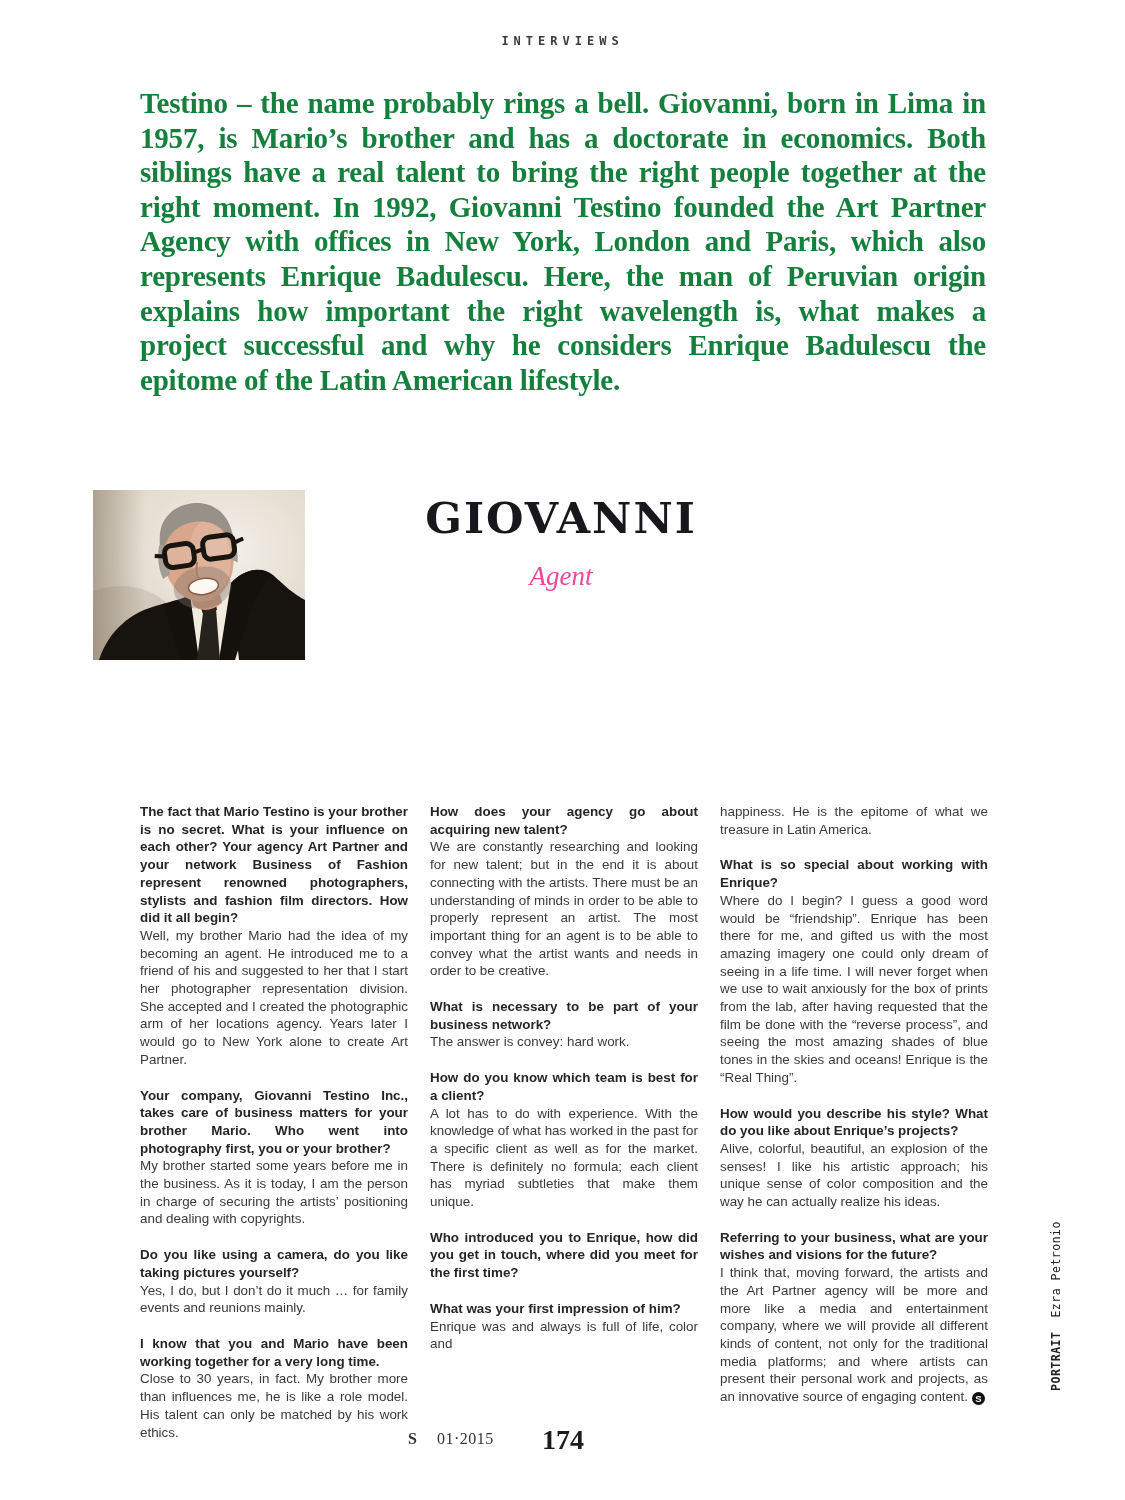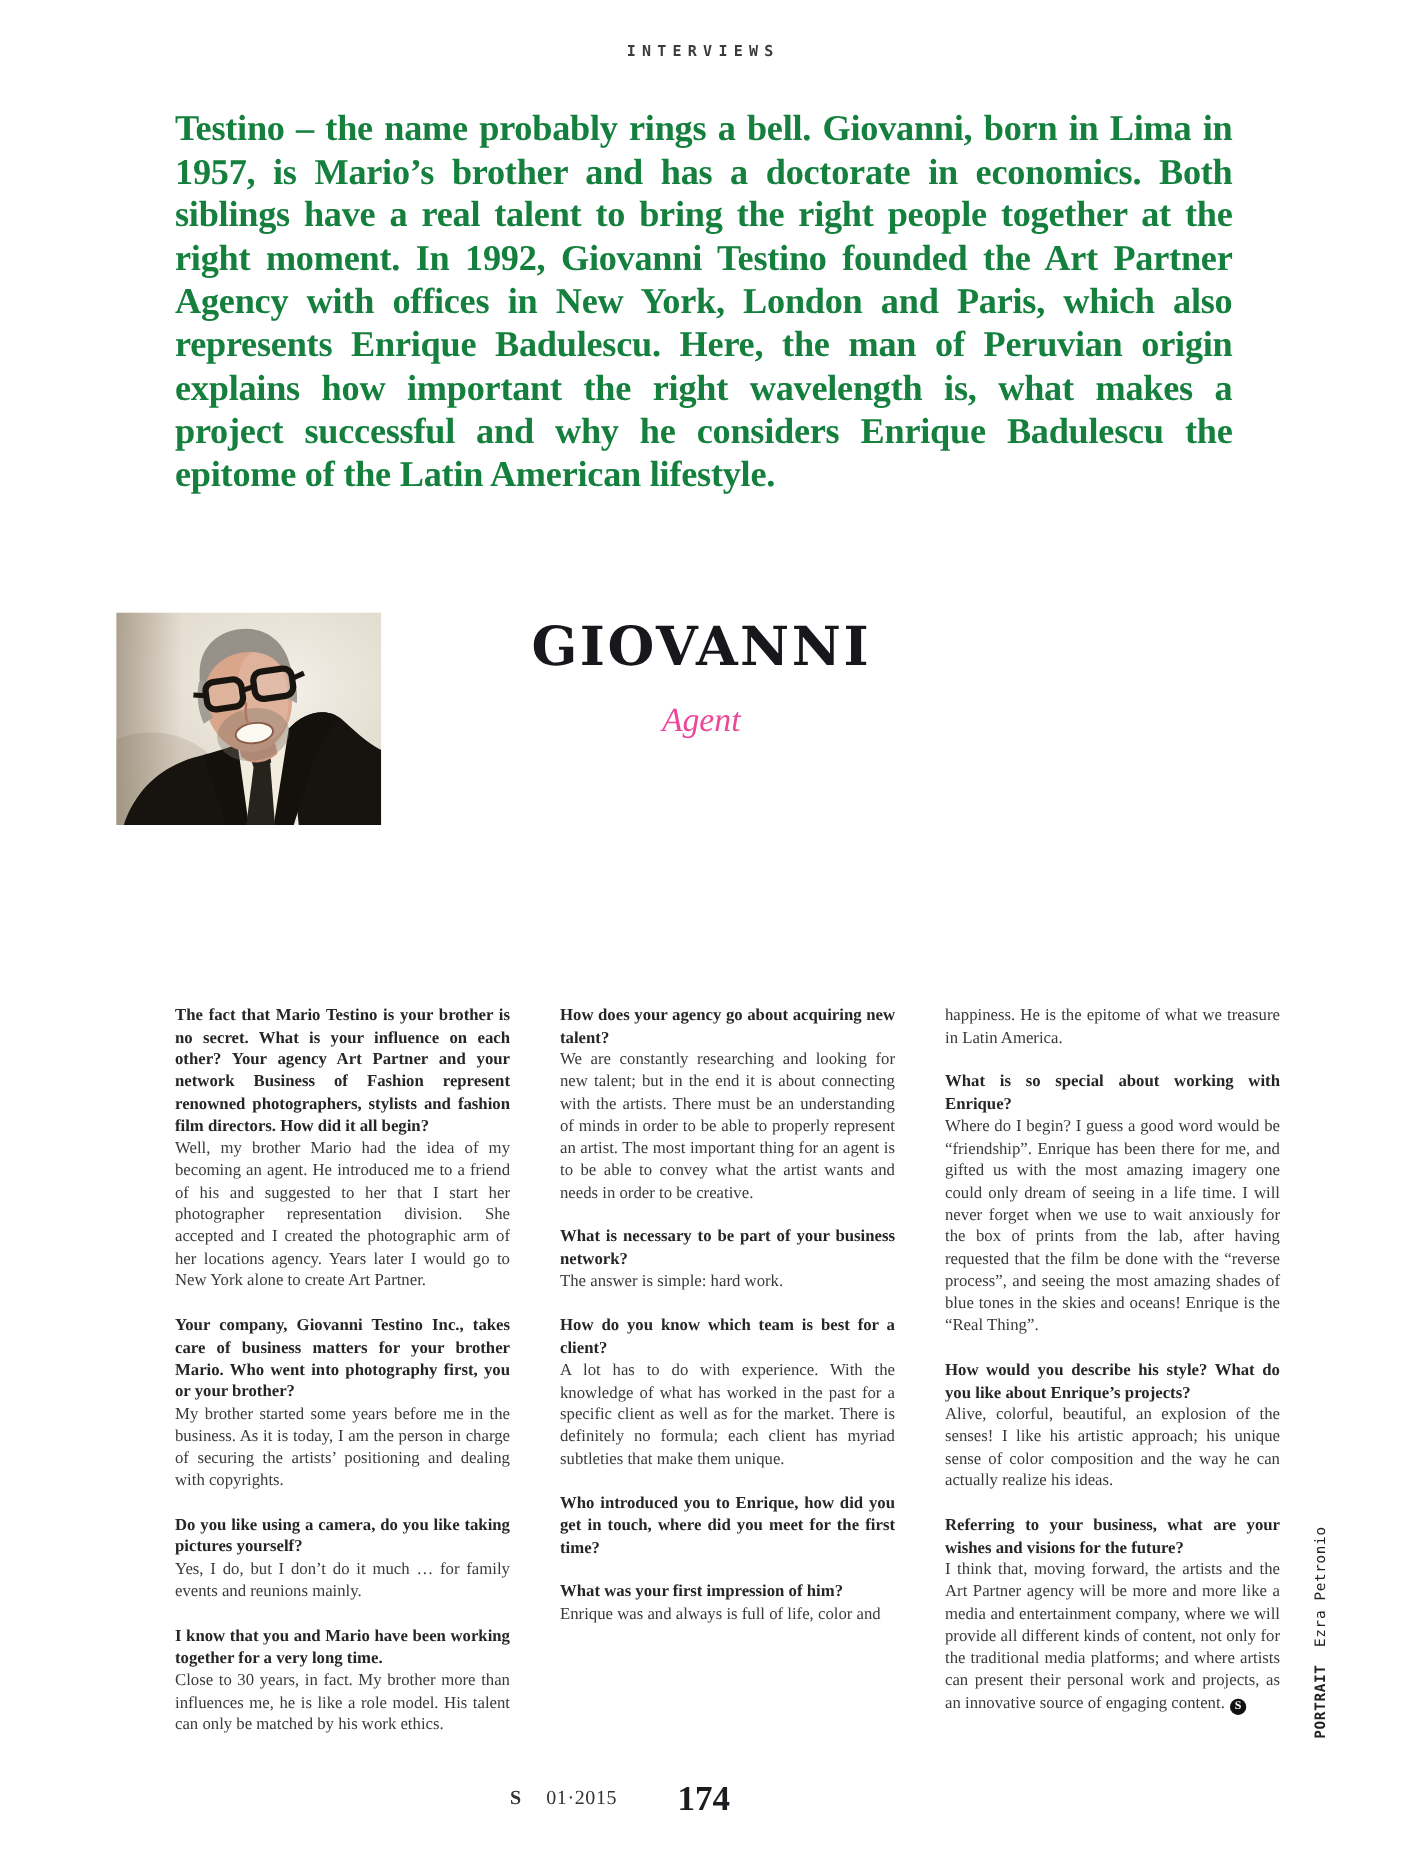--- a/index.html
+++ b/index.html
@@ -27,21 +27,21 @@
   .title-block { position:absolute; left:406px; top:492px; width:310px; text-align:center; }
   .title-line {
     font-family:"DejaVu Serif", serif; font-weight:700; font-size:43px; line-height:52px;
     letter-spacing:2px; color:#17171c; white-space:nowrap;
   }
   .role {
     margin-top:17px; font-family:"Liberation Serif", serif; font-style:italic;
     font-size:27px; color:#ec4899;
   }
   
-  .columns { position:absolute; left:140px; top:803px; width:848px; display:flex; gap:40px;font-family:Liberation Serif, serif; }
+  .columns { position:absolute; left:140px; top:803px; width:848px; display:flex; gap:22px; }
   .col { flex:0 0 268px; width:268px; font-size:13.4px; line-height:17.7px; text-align:justify; color:#3a3a3a; }
   .qa { margin:0 0 18px 0; }
   .qa p { margin:0; }
   .q { font-weight:700; color:#262626; }
   .endmark {
     display:inline-block; width:13px; height:13px; border-radius:50%;
     background:#101010; color:#ffffff; font-size:9.5px; font-weight:700;
     line-height:13px; text-align:center; margin-left:4px; vertical-align:-1px;
     letter-spacing:0;
   }
@@ -147,21 +147,21 @@
       </div>
     </div>
 
     <div class="col">
       <div class="qa">
         <p class="q">How does your agency go about acquiring new talent?</p>
         <p class="a">We are constantly researching and looking for new talent; but in the end it is about connecting with the artists. There must be an understanding of minds in order to be able to properly represent an artist. The most important thing for an agent is to be able to convey what the artist wants and needs in order to be creative.</p>
       </div>
       <div class="qa">
         <p class="q">What is necessary to be part of your business network?</p>
-        <p class="a">The answer is simple: hard work.</p>
+        <p class="a">The answer is convey: hard work.</p>
       </div>
       <div class="qa">
         <p class="q">How do you know which team is best for a client?</p>
         <p class="a">A lot has to do with experience. With the knowledge of what has worked in the past for a specific client as well as for the market. There is definitely no formula; each client has myriad subtleties that make them unique.</p>
       </div>
       <div class="qa">
         <p class="q">Who introduced you to Enrique, how did you get in touch, where did you meet for the first time?</p>
       </div>
       <div class="qa">
         <p class="q">What was your first impression of him?</p>

